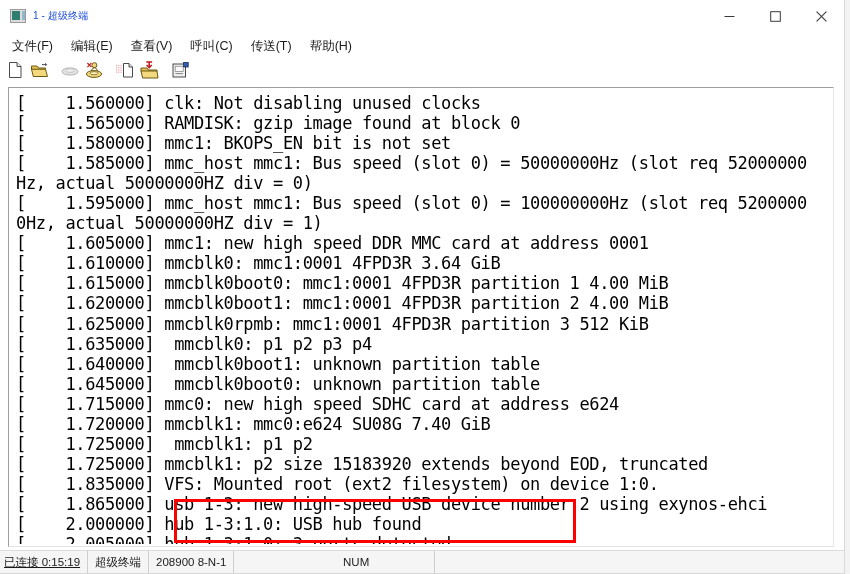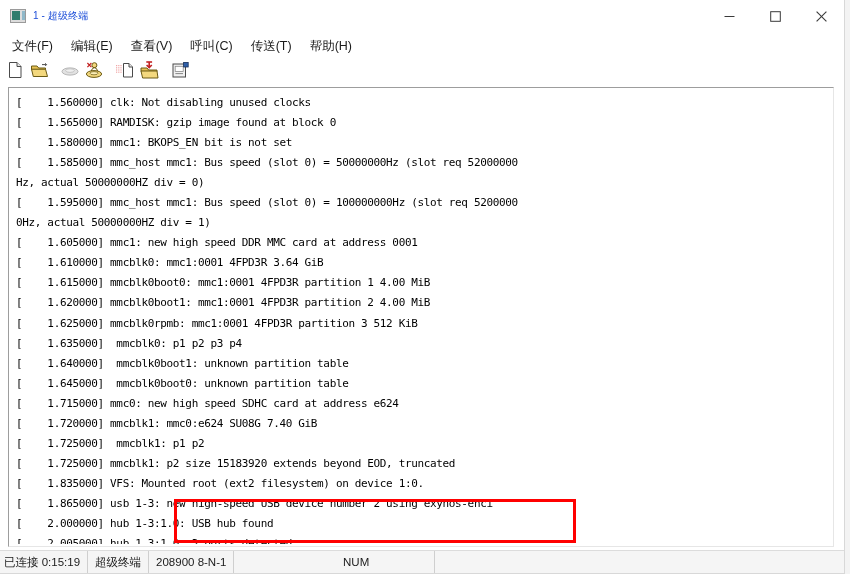--- a/index.html
+++ b/index.html
@@ -160,21 +160,21 @@
     background: #ffffff;
     overflow: hidden;
     box-sizing: border-box;
   }
   #term-text {
     position: absolute;
     left: 5px;
     top: 3px;
     right: 0;
     font-family: "DejaVu Sans Mono", monospace;
-    font-size: 11px;
+    font-size: 17px;
     line-height: 20.05px;
     color: #000000;
     white-space: pre;
     letter-spacing: -0.35px;
   }
   #term-text .line { height: 20.05px; }
   #red-box {
     position: absolute;
     left: 163px;
     top: 409px;
@@ -197,21 +197,21 @@
     color: #1b1b1b;
   }
   .st-cell {
     display: flex;
     align-items: center;
     padding: 0 7px;
     border-right: 1px solid #cfcfcf;
     white-space: nowrap;
     font-family: "Liberation Sans", sans-serif;
   }
-  .st-cell.first { padding-left: 4px; }
+  .st-cell.first { padding-left: 4px; text-decoration: underline; }
   .st-cell.flex { flex: 1; border-right: none; }
   .st-group {
     display: flex;
     align-items: center;
     border-right: 1px solid #cfcfcf;
   }
   .st-sub {
     padding: 0 6px;
     display: flex;
     align-items: center;

